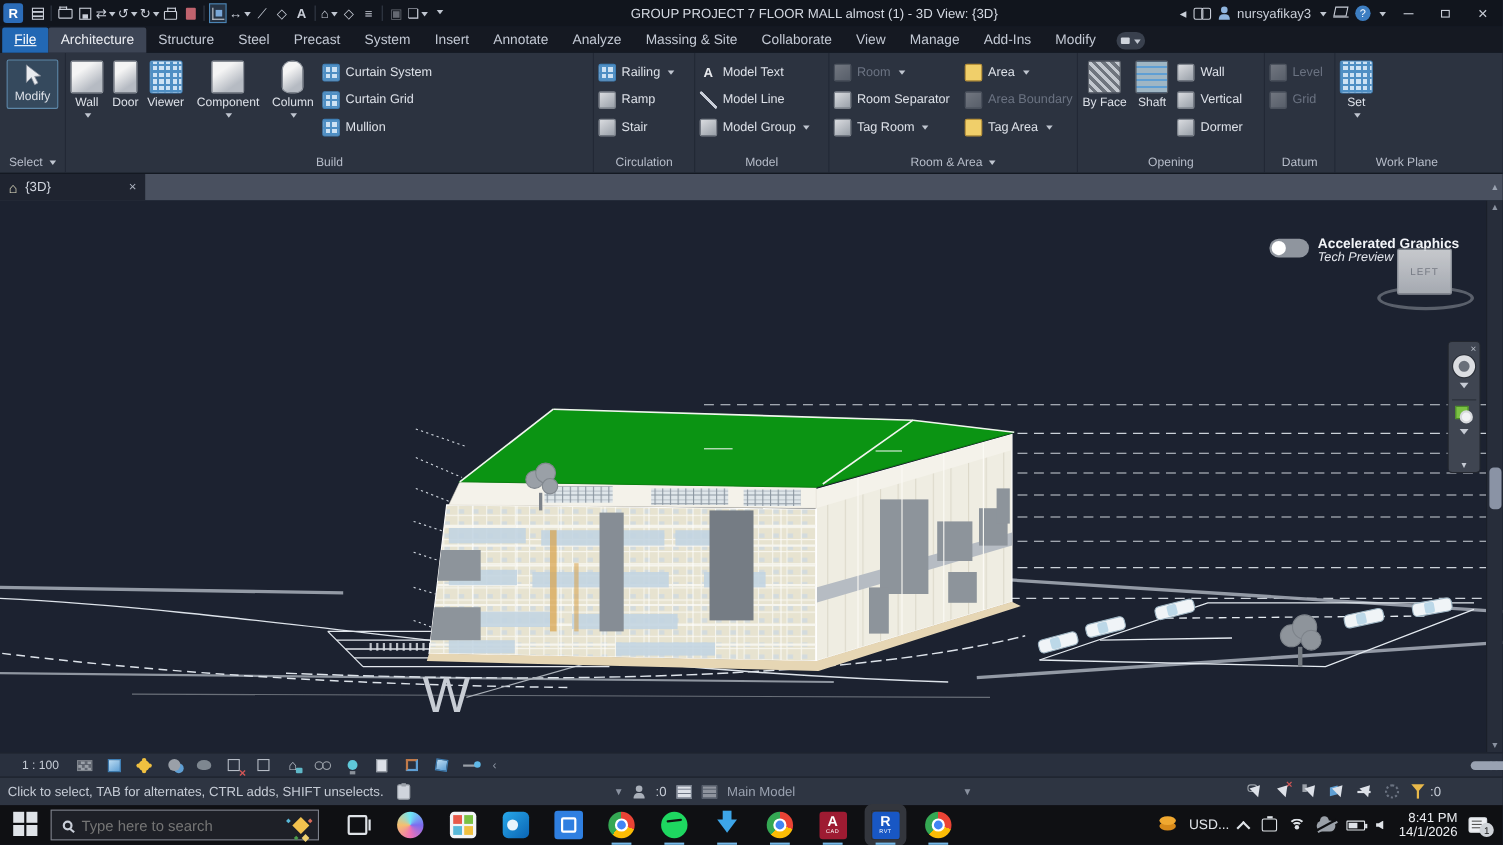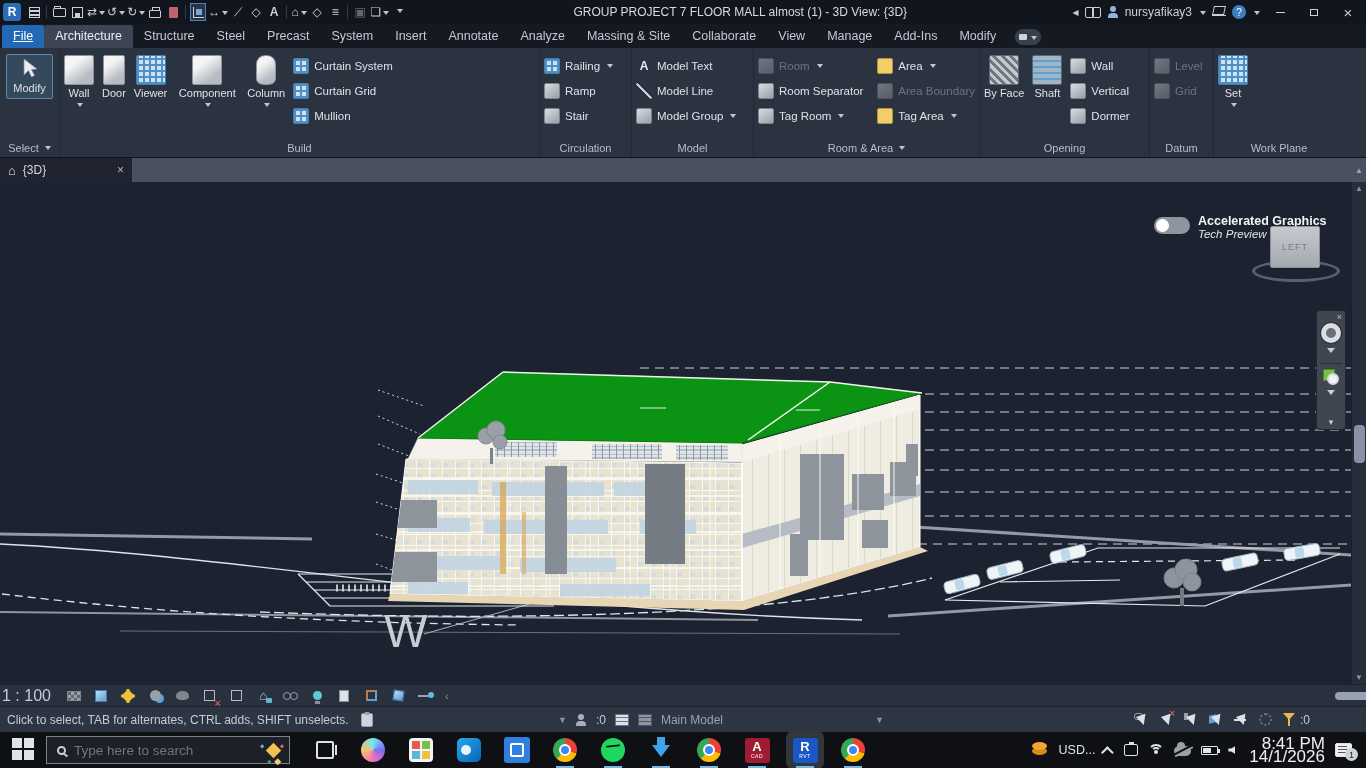--- a/index.html
+++ b/index.html
@@ -108,21 +108,21 @@
   .nav-b::before{content:"▾";}
   .wletter{position:absolute;left:384px;top:422px;font-size:46px;color:#c8cdd5;font-weight:400;}
   .vscroll{position:absolute;right:0;top:0;bottom:0;width:15px;background:#272d3a;border-left:1px solid #1a1f29;}
   .vs-up{position:absolute;top:2px;left:3px;color:#8a92a0;font-size:8px;}
   .vs-up::before{content:"▲";}
   .vs-dn{position:absolute;bottom:2px;left:3px;color:#8a92a0;font-size:8px;}
   .vs-dn::before{content:"▼";}
   .vthumb{position:absolute;top:243px;left:2px;width:11px;height:38px;background:#8a93a5;border-radius:4px;}
   
   .viewbar{position:absolute;top:684px;left:0;right:0;height:22px;background:#29303e;border-top:1px solid #1c212b;display:flex;align-items:center;z-index:46;color:#c6ccd6;}
-  .scale{font-size:16px;margin:0 10px 0 2px;}
+  .scale{font-size:11px;margin:0 10px 0 20px;}
   .v{width:17px;height:17px;margin:0 5px;position:relative;display:flex;align-items:center;justify-content:center;}
   .v-detail{background:repeating-conic-gradient(#9aa0a8 0 25%,#5f6570 0 50%) 0 0/6px 6px;width:14px;height:10px;border:1px solid #80868e;}
   .v-cube{width:12px;height:12px;background:linear-gradient(145deg,#bcdcf2,#5f9fd4);border:1px solid #3f7fb5;}
   .v-sun{width:10px;height:10px;border-radius:50%;background:#f0c040;box-shadow:0 -5px 0 -3px #f0c040,0 5px 0 -3px #f0c040,5px 0 0 -3px #f0c040,-5px 0 0 -3px #f0c040;}
   .v-shadow{width:11px;height:11px;border-radius:50%;background:#9aa0a8;box-shadow:4px 3px 0 -1px #5f9fd4;}
   .v-teapot{width:13px;height:9px;border-radius:50% 50% 40% 40%;background:#7e8790;}
   .v-crop{width:11px;height:11px;border:1px solid #b6bcc6;}
   .v-crop.off::after{content:"×";position:absolute;right:-3px;bottom:-5px;color:#d05555;font-size:11px;font-weight:bold;}
   .v-home{color:#c6ccd6;font-size:13px;}
   .v-home::before{content:"⌂";}
@@ -219,21 +219,21 @@
   .wifi i:nth-child(2){left:3px;top:3px;width:10px;height:10px;}
   .wifi i:nth-child(3){left:6px;top:6px;width:4px;height:4px;background:#dfe3e8;border-radius:50%;border:none;}
   .cloudoff{width:17px;height:10px;border-radius:6px;background:#9aa0a8;position:relative;margin-top:2px;}
   .cloudoff::before{content:"";position:absolute;left:3px;top:-4px;width:8px;height:8px;border-radius:50%;background:#9aa0a8;}
   .cloudoff::after{content:"";position:absolute;left:-1px;top:3px;width:20px;height:2px;background:#0f1013;transform:rotate(-28deg);box-shadow:0 2px 0 #9aa0a8;}
   .batt{width:17px;height:9px;border:1px solid #dfe3e8;border-radius:1px;position:relative;}
   .batt::after{content:"";position:absolute;right:-3px;top:2px;width:2px;height:4px;background:#dfe3e8;}
   .batt::before{content:"";position:absolute;left:1px;top:1px;bottom:1px;width:8px;background:#dfe3e8;}
   .vol{width:7px;height:8px;background:#dfe3e8;clip-path:polygon(0 30%,40% 30%,100% 0,100% 100%,40% 70%,0 70%);position:relative;margin-right:4px;}
   .vol::after{content:")";position:absolute;right:-7px;top:-4px;color:#dfe3e8;font-size:11px;}
-  .clock{text-align:right;font-size:17px;line-height:13px;color:#eceef2;}
+  .clock{text-align:right;font-size:12px;line-height:13px;color:#eceef2;}
   .notif{width:17px;height:14px;border:1px solid #dfe3e8;border-radius:2px;position:relative;margin-right:8px;background:#eceef2;}
   .notif i{position:absolute;left:2px;top:2px;width:9px;height:1px;background:#555;box-shadow:0 3px 0 #555,0 6px 0 #555;}
   .badge{position:absolute;right:-7px;bottom:-5px;width:13px;height:13px;border-radius:50%;background:#cfd3d8;color:#1a1a1a;font-size:9px;display:flex;align-items:center;justify-content:center;}
 </style>
 </head>
 <body>
 
 <div class="titlebar">
   <span class="rlogo"></span>
   <span class="q">

